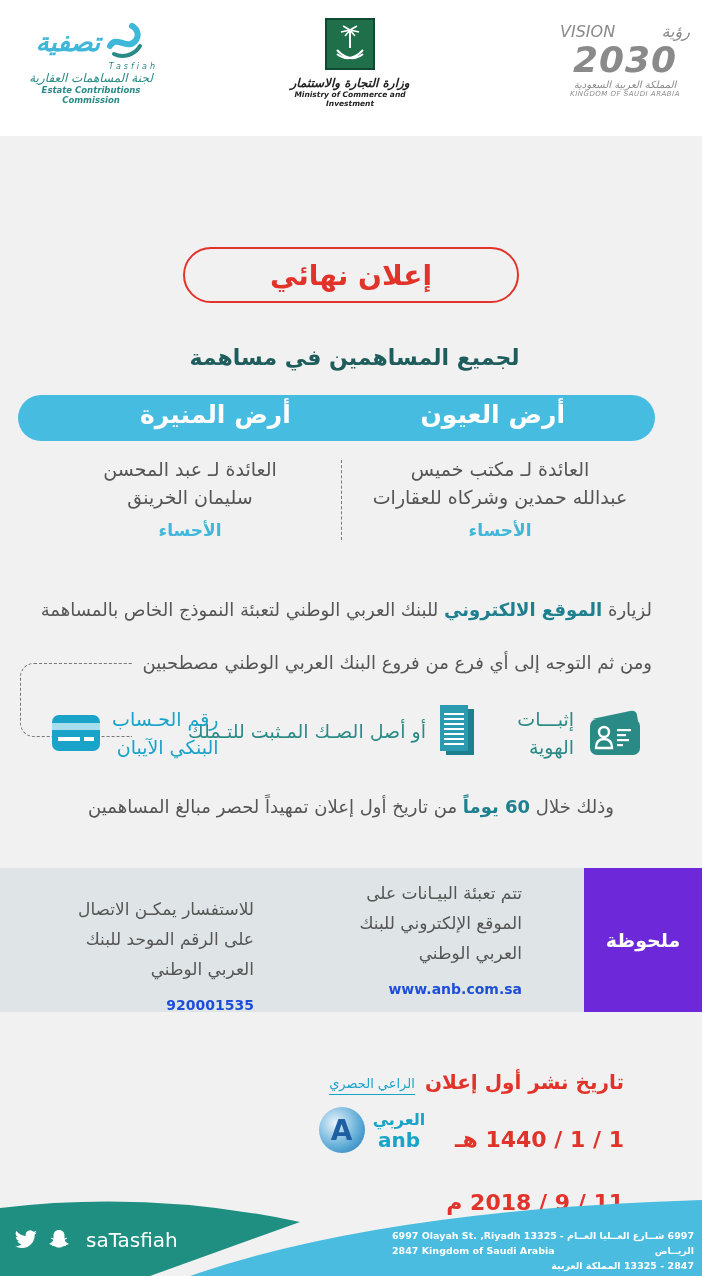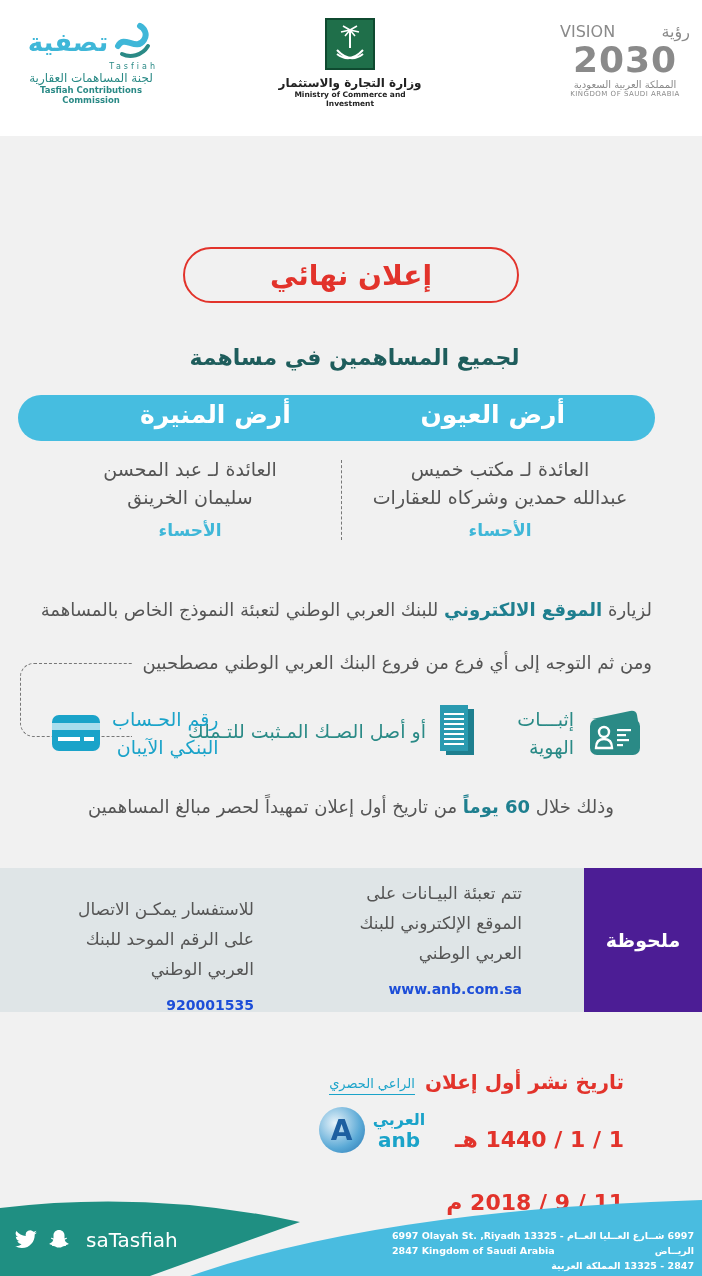--- a/index.html
+++ b/index.html
@@ -1,19 +1,19 @@
 <!DOCTYPE html>
 <html><head>
 <meta charset="utf-8">
 <style>
   * { box-sizing: border-box; margin: 0; padding: 0; }
   html, body { width: 702px; height: 1276px; overflow: hidden; }
   body { background: #f1f1f1; font-family: "DejaVu Sans", sans-serif; position: relative; color: #555; }
   .header { position: absolute; left: 0; top: 0; width: 702px; height: 136px; background: #ffffff; }
-  .logo { position: absolute; text-align: center; }
+  .logo { position: absolute; text-align: center; font-style: italic; }
   .logo-tasfiah { left: 16px; top: 22px; width: 150px; }
   .tasfiah-mark { display: flex; align-items: center; justify-content: center; gap: 6px; }
   .tasfiah-ar { font-size: 26px; font-weight: bold; color: #3fb7d8; direction: rtl; }
   .tasfiah-en { font-size: 8px; color: #2a8a86; letter-spacing: 3px; text-align: right; padding-right: 8px; }
   .tasfiah-sub-ar { font-size: 12px; color: #2a8a86; direction: rtl; }
   .tasfiah-sub-en { font-size: 8.5px; color: #2a8a86; font-weight: bold; }
   .logo-ministry { left: 270px; top: 18px; width: 160px; text-align: center; }
   .emblem { width: 50px; height: 52px; margin: 0 auto 6px; background: #1f6f4a; border: 2px solid #0f4a30; display: flex; align-items: center; justify-content: center; color: #fff; font-size: 24px; }
   .ministry-ar { font-size: 12px; color: #222; direction: rtl; font-weight: bold; }
   .ministry-en { font-size: 7.5px; color: #222; font-weight: bold; }
@@ -51,21 +51,21 @@
   .req-deeds { right: 212px; }
   .req-deeds .req-text { color: #2a8a86; }
   .req-iban { left: 40px; }
   .req-iban .req-text { color: #1aa3c9; }
   .icon-box { display: flex; align-items: center; justify-content: center; margin: 0 12px; }
 
   .within { position: absolute; left: 0; width: 702px; top: 796px; text-align: center; font-size: 18px; color: #555; direction: rtl; }
   .within b { color: #1e7f8f; }
 
   .note-section { position: absolute; left: 0; top: 868px; width: 702px; height: 144px; background: #dfe5e7; }
-  .note-label { position: absolute; right: 0; top: 0; width: 118px; height: 144px; background: #4c1d95; display: flex; align-items: center; justify-content: center; font-size: 19px; font-weight: bold; color: #fff; direction: rtl; }
+  .note-label { position: absolute; right: 0; top: 0; width: 118px; height: 144px; background: #6d28d9; display: flex; align-items: center; justify-content: center; font-size: 19px; font-weight: bold; color: #fff; direction: rtl; }
   .note-col { position: absolute; top: 10px; direction: rtl; text-align: right; font-size: 17px; line-height: 30px; color: #555; }
   .note-col.c1 { right: 180px; width: 210px; }
   .note-col.c2 { right: 448px; width: 210px; margin-top: 16px; }
   .note-link { color: #1d4ed8; font-weight: bold; font-size: 14px; display: block; margin-top: 6px; }
 
   .pubdate { position: absolute; right: 78px; top: 1070px; direction: rtl; text-align: right; color: #e2332b; font-weight: bold; }
   .pubdate .pd-title { font-size: 20px; }
   .pubdate .pd-line { font-size: 22px; line-height: 34px; margin-top: 29px; }
   .sponsor { position: absolute; left: 316px; top: 1073px; width: 112px; text-align: center; }
   .sponsor-label { font-size: 13px; color: #1aa3c9; direction: rtl; border-bottom: 1.5px solid #1aa3c9; padding-bottom: 3px; display: inline-block; }
@@ -90,21 +90,21 @@
   <div class="logo logo-tasfiah">
     <div class="tasfiah-mark">
       <span class="tasfiah-ar">تصفية</span>
       <svg width="40" height="40" viewBox="0 0 40 40">
           <path d="M4 24 C10 12 22 30 30 18 C34 12 30 6 26 4" stroke="#3fb7d8" stroke-width="6" fill="none" stroke-linecap="round"></path>
           <path d="M8 32 C16 36 28 34 34 24" stroke="#2a8a86" stroke-width="4" fill="none" stroke-linecap="round"></path>
         </svg>
     </div>
     <div class="tasfiah-en">Tasfiah</div>
     <div class="tasfiah-sub-ar">لجنة المساهمات العقارية</div>
-    <div class="tasfiah-sub-en">Tasfiah Contributions Commission</div>
+    <div class="tasfiah-sub-en">Estate Contributions Commission</div>
   </div>
 
   <div class="logo logo-ministry">
     <div class="emblem">
       <svg width="34" height="40" viewBox="0 0 34 40">
           <line x1="17" y1="6" x2="17" y2="24" stroke="#fff" stroke-width="2"></line>
           <path d="M17 6 L10 2 M17 6 L24 2 M17 6 L8 8 M17 6 L26 8 M17 6 L12 12 M17 6 L22 12" stroke="#fff" stroke-width="1.6"></path>
           <path d="M4 26 Q17 40 30 30 M30 26 Q17 40 4 30" stroke="#fff" stroke-width="2" fill="none"></path>
         </svg>
     </div>

